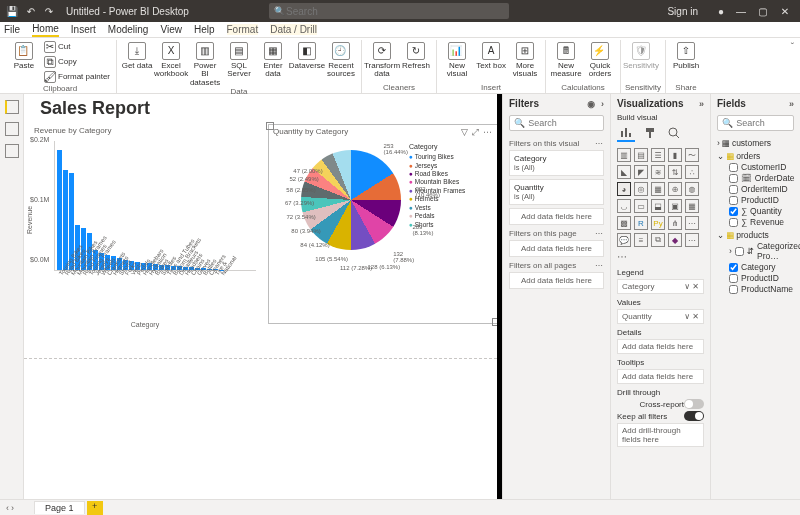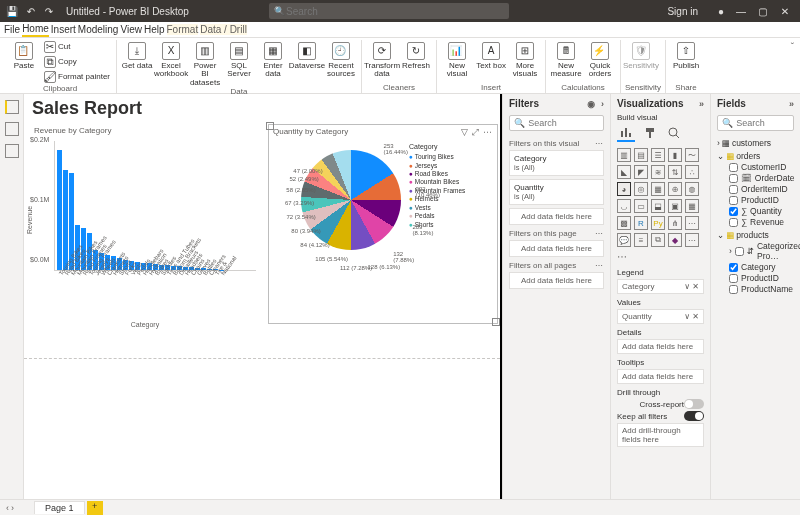--- a/index.html
+++ b/index.html
@@ -5,36 +5,36 @@
   * { margin:0; padding:0; box-sizing:border-box; font-family:"Segoe UI",Arial,sans-serif; }
   body { background:#f3f2f1; width:800px; height:515px; overflow:hidden; font-size:9px; color:#323130; }
   .titlebar { height:22px; background:#3a3633; color:#e1dfdd; display:flex; align-items:center; padding:0 4px; }
   .titlebar .icn { width:14px; display:inline-flex; justify-content:center; margin:0 2px; color:#e1dfdd; font-size:10px;}
   .titlebar .title { margin-left:8px; font-size:10px; }
   .titlebar .search { margin-left:80px; display:flex; align-items:center; background:#5a5653; border-radius:2px; height:16px; width:240px; padding:0 6px; color:#ccc;}
   .titlebar .search input { background:transparent; border:none; color:#ccc; font-size:10px; width:200px; outline:none;}
   .titlebar .spacer { flex:1; }
   .titlebar .signin { font-size:10px; margin-right:14px;}
   .titlebar .winbtn { width:22px; text-align:center; font-size:10px;}
-  .menubar { height:16px; background:#fff; display:flex; align-items:center; padding:0 4px; gap:2px; border-bottom:1px solid #e1dfdd;}
+  .menubar { height:16px; background:#fff; display:flex; align-items:center; padding:0 4px; gap:12px; border-bottom:1px solid #e1dfdd;}
   .menubar span { font-size:10px; color:#323130; }
   .menubar .active { border-bottom:2px solid #f2c811; padding-bottom:1px;}
   .menubar .ct { color:#605e5c; background:#fff9e6;}
   .ribbon { height:56px; background:#fff; border-bottom:1px solid #e1dfdd; display:flex; padding:2px 4px 0 4px;}
   .rgroup { border-right:1px solid #e1dfdd; padding:0 4px; display:flex; flex-direction:column; justify-content:space-between;}
   .rgroup .row { display:flex; gap:2px; align-items:flex-start;}
   .rgroup .lbl { font-size:8px; color:#605e5c; text-align:center; padding-bottom:1px;}
   .rbtn { display:flex; flex-direction:column; align-items:center; width:32px; font-size:8px; color:#323130; line-height:1.05; text-align:center; padding-top:2px;}
   .rbtn .ic { width:18px; height:18px; border:1px solid #8a8886; border-radius:2px; margin-bottom:2px; display:flex; align-items:center; justify-content:center; font-size:10px;}
   .rbtn.sm { width:auto; flex-direction:row; gap:2px; align-items:center; padding:1px 2px;}
   .rbtn.sm .ic { width:12px; height:12px; margin:0;}
   .work { display:flex; height:405px; }
   .leftrail { width:24px; background:#f3f2f1; border-right:1px solid #e1dfdd; display:flex; flex-direction:column; align-items:center; gap:8px; padding-top:6px;}
   .leftrail .ic { width:14px; height:14px; border:1px solid #8a8886;}
-  .canvas { flex:1; background:#fff; position:relative; border-right:2px solid #000000; overflow:hidden;}
+  .canvas { flex:1; background:#fff; position:relative; border-right:5px solid #000000; overflow:hidden;padding-left:8px;}
   .rtitle { font-size:18px; font-weight:600; padding:4px 8px 2px 8px;}
   .visual { position:absolute; background:#fff; }
   .visual .vh { font-size:8px; color:#605e5c; padding:2px 4px;}
   .barchart { left:6px; top:30px; width:230px; height:200px; }
   .bars { position:relative; height:130px; margin:4px 4px 0 24px; border-left:1px solid #d2d0ce; border-bottom:1px solid #d2d0ce; display:flex; align-items:flex-end; gap:1px; padding:0 2px;}
   .bar { width:5px; background:#118dff;}
   .ylabel { position:absolute; left:-4px; transform:rotate(-90deg); transform-origin:left top; font-size:7px; color:#605e5c; top:110px;}
   .ytick { position:absolute; left:0px; font-size:7px; color:#605e5c;}
   .xticks { position:relative; height:50px; margin-left:24px;}
   .xt { position:absolute; font-size:6px; color:#605e5c; transform:rotate(-55deg); transform-origin:left top; white-space:nowrap; top:2px;}

